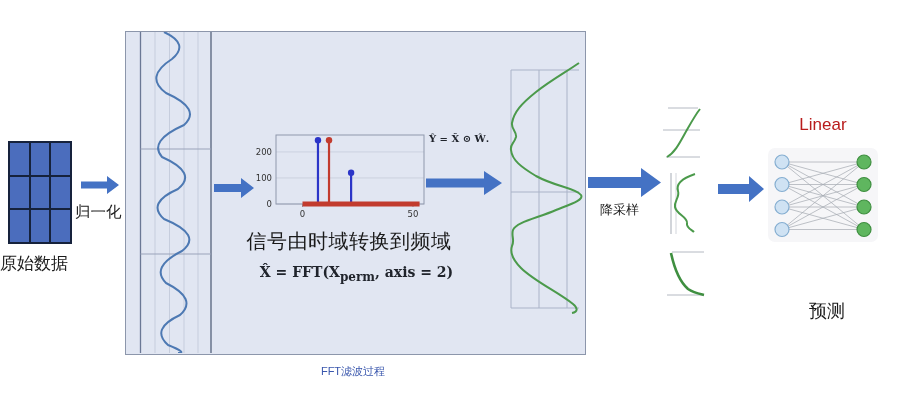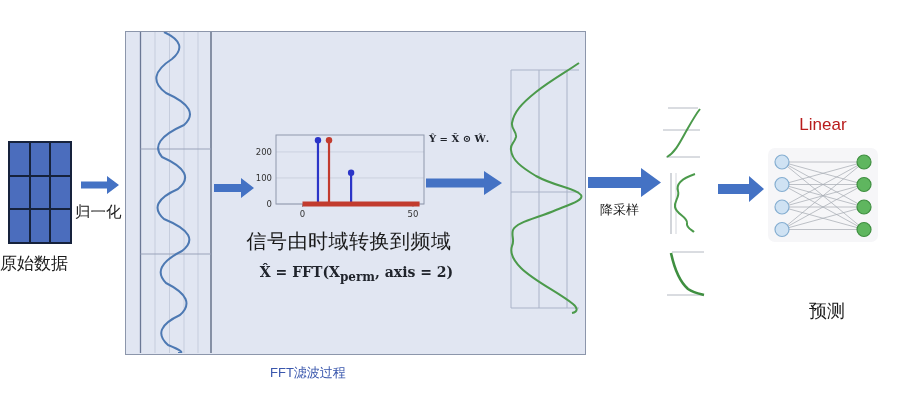--- a/index.html
+++ b/index.html
@@ -25,21 +25,21 @@
   #formula-block{left:128px;top:227px;width:205px;text-align:center;font-size:14px;line-height:26px;}
   #formula-block sub{font-size:12px;}
   
   .arrow polygon{fill:#4472c4;}
   
   #down-label{left:600px;top:201px;width:60px;font-size:13px;}
   
   #nn-panel{left:768px;top:148px;width:110px;height:94px;background:#f6f6f8;border-radius:7px;}
   #linear-title{left:783px;top:115px;width:80px;text-align:center;font-size:17px;color:#b91c1c;}
   #predict-label{left:787px;top:252px;width:80px;text-align:center;font-size:18px;margin-top:47px;}
-  #fft-caption{left:270px;top:364px;width:166px;text-align:left;font-size:13px;color:#3a57ad;}
+  #fft-caption{left:270px;top:364px;width:166px;text-align:center;font-size:11px;color:#3a57ad;}
 </style>
 </head>
 <body>
 
 <div id="canvas">
 
   <div id="raw-grid" class="abs">
     <div class="cell"></div>
     <div class="cell"></div>
     <div class="cell"></div>

